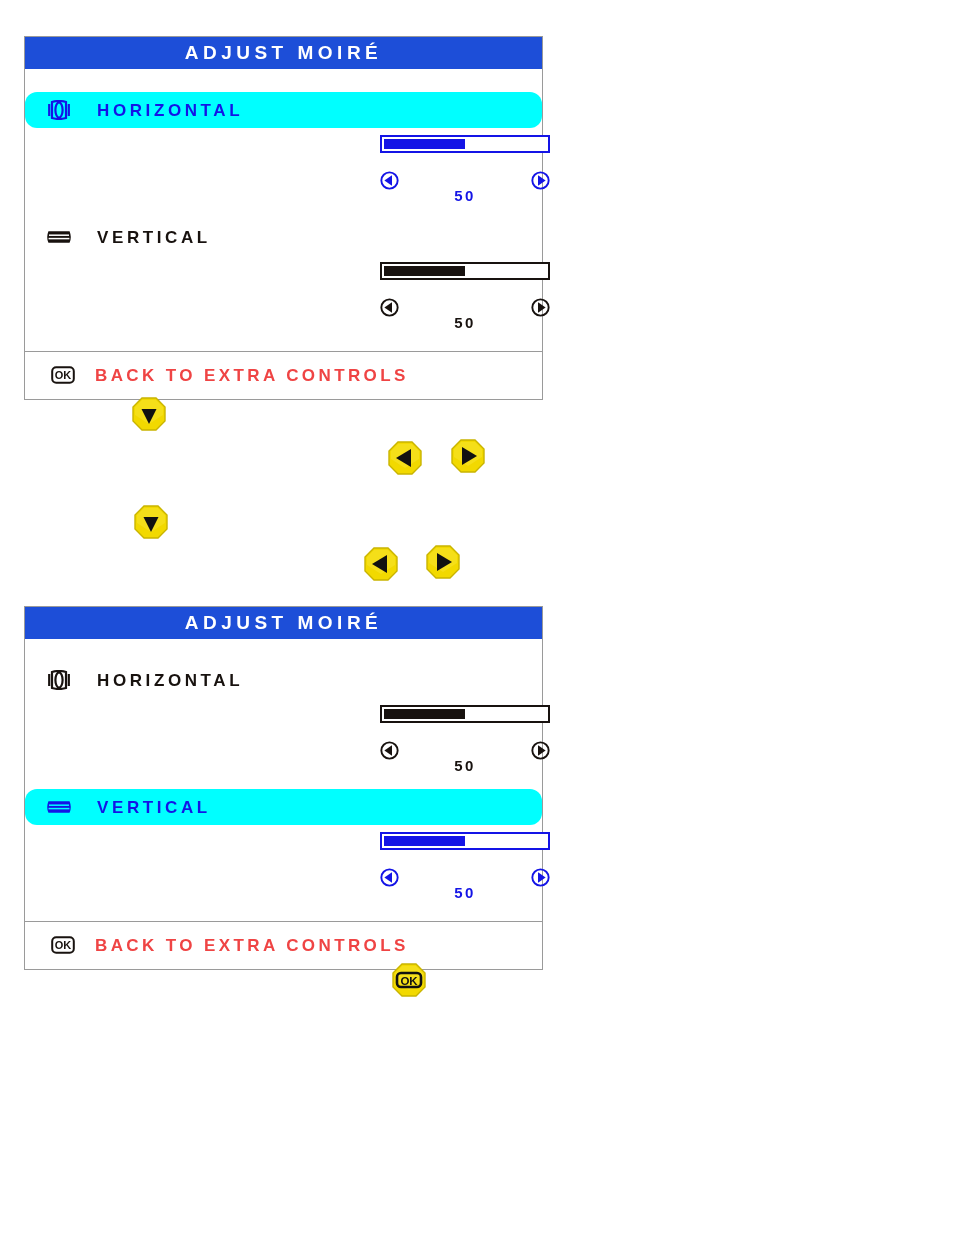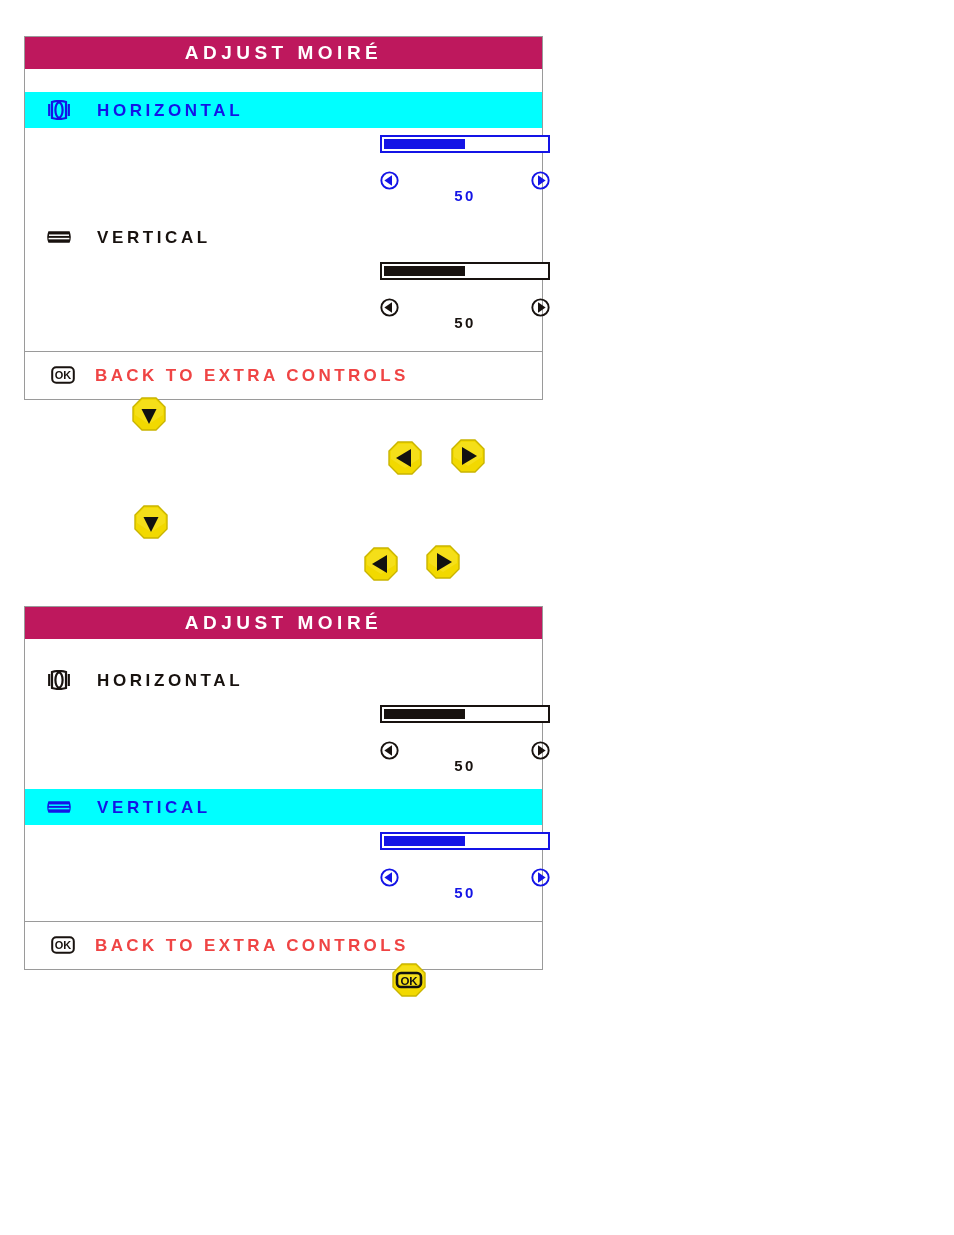--- a/index.html
+++ b/index.html
@@ -21,21 +21,21 @@
     left: 24px;
     width: 517px;
     border: 1px solid #9a9a9a;
     background: #ffffff;
     box-sizing: content-box;
   }
   .osd-panel.panel-1 { top: 36px; }
   .osd-panel.panel-2 { top: 606px; }
 
   .osd-title {
-    background: #be185d;
+    background: #1d4ed8;
     color: #ffffff;
     text-align: center;
     font-size: 19px;
     font-weight: bold;
     letter-spacing: 4.5px;
     padding: 6px 0 7px 0;
     line-height: 1;
     font-family: "Liberation Sans", sans-serif;
   }
 
@@ -47,20 +47,21 @@
   .spacer-mid { height: 14px; }
   .spacer-bot { height: 15px; }
 
   
   .item-row {
     display: flex;
     align-items: center;
     height: 36px;
     padding-left: 22px;
     box-sizing: border-box;
+    border-radius: 12px;
   }
   .item-row.active {
     background: #00ffff;
   }
   .item-label {
     font-size: 17px;
     font-weight: bold;
     letter-spacing: 3.6px;
     color: #18120f;
     margin-left: 26px;

